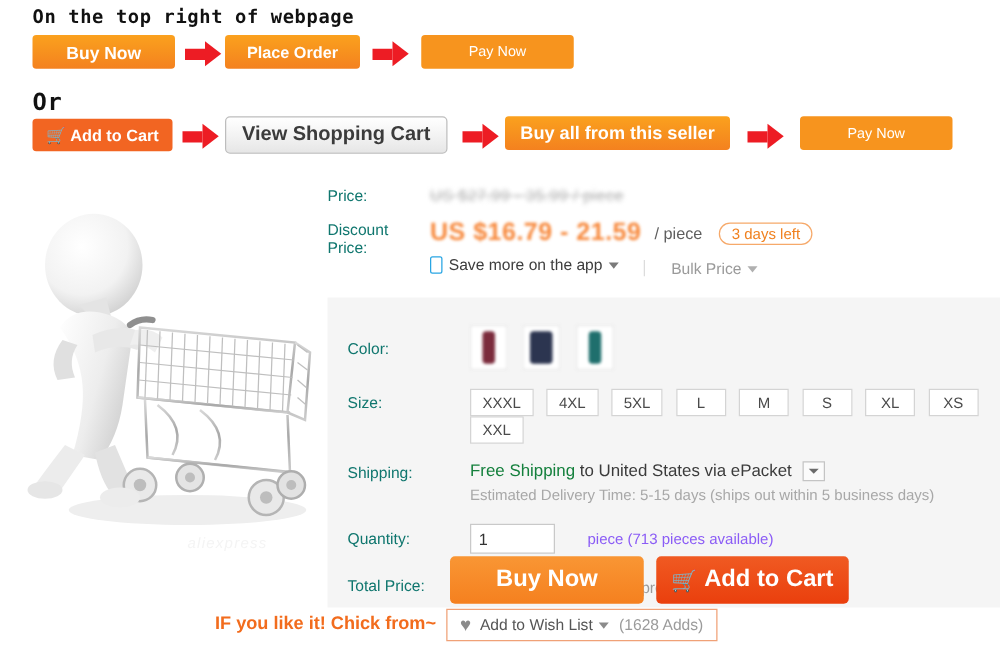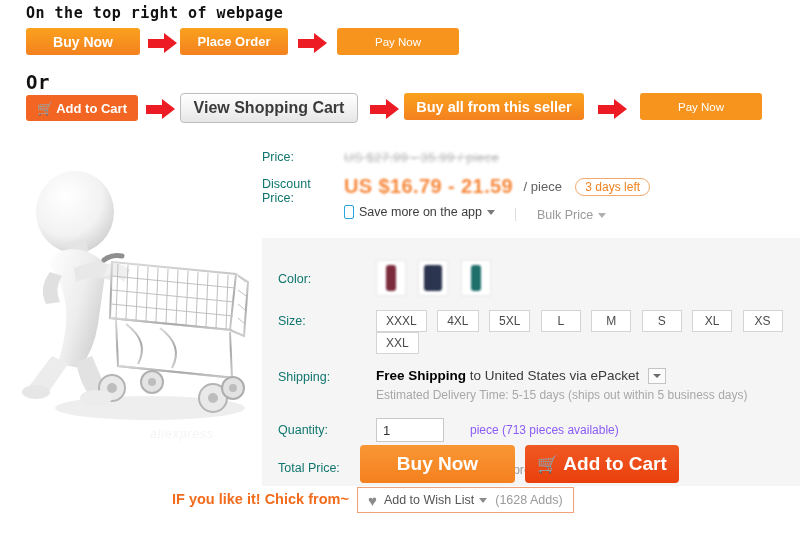--- a/index.html
+++ b/index.html
@@ -108,21 +108,21 @@
   }
   .sw-body{position:absolute;left:50%;transform:translateX(-50%);top:4px;width:10px;height:26px;border-radius:3px;}
 
   .size-chip{
     display:inline-block;border:1px solid #d4d4d4;background:#fff;
     color:#4a4a4a;font-size:12px;padding:3px 9px;margin-right:6px;
     min-width:20px;text-align:center;
   }
 
   .ship-main{font-size:13.5px;color:#3b3b3b;}
-  .ship-free{font-weight:700;color:#000000;}
+  .ship-free{font-weight:400;color:#15803d;}
   .sel-box{
     display:inline-block;width:16px;height:14px;border:1px solid #c4c4c4;
     background:#fbfbfb;vertical-align:middle;margin-left:5px;position:relative;
   }
   .sel-box:after{
     content:"";position:absolute;left:4px;top:5px;width:0;height:0;
     border-left:4px solid transparent;border-right:4px solid transparent;
     border-top:4px solid #6b6b6b;
   }
   .ship-sub{font-size:12px;color:#a8a8a8;margin-top:4px;}

